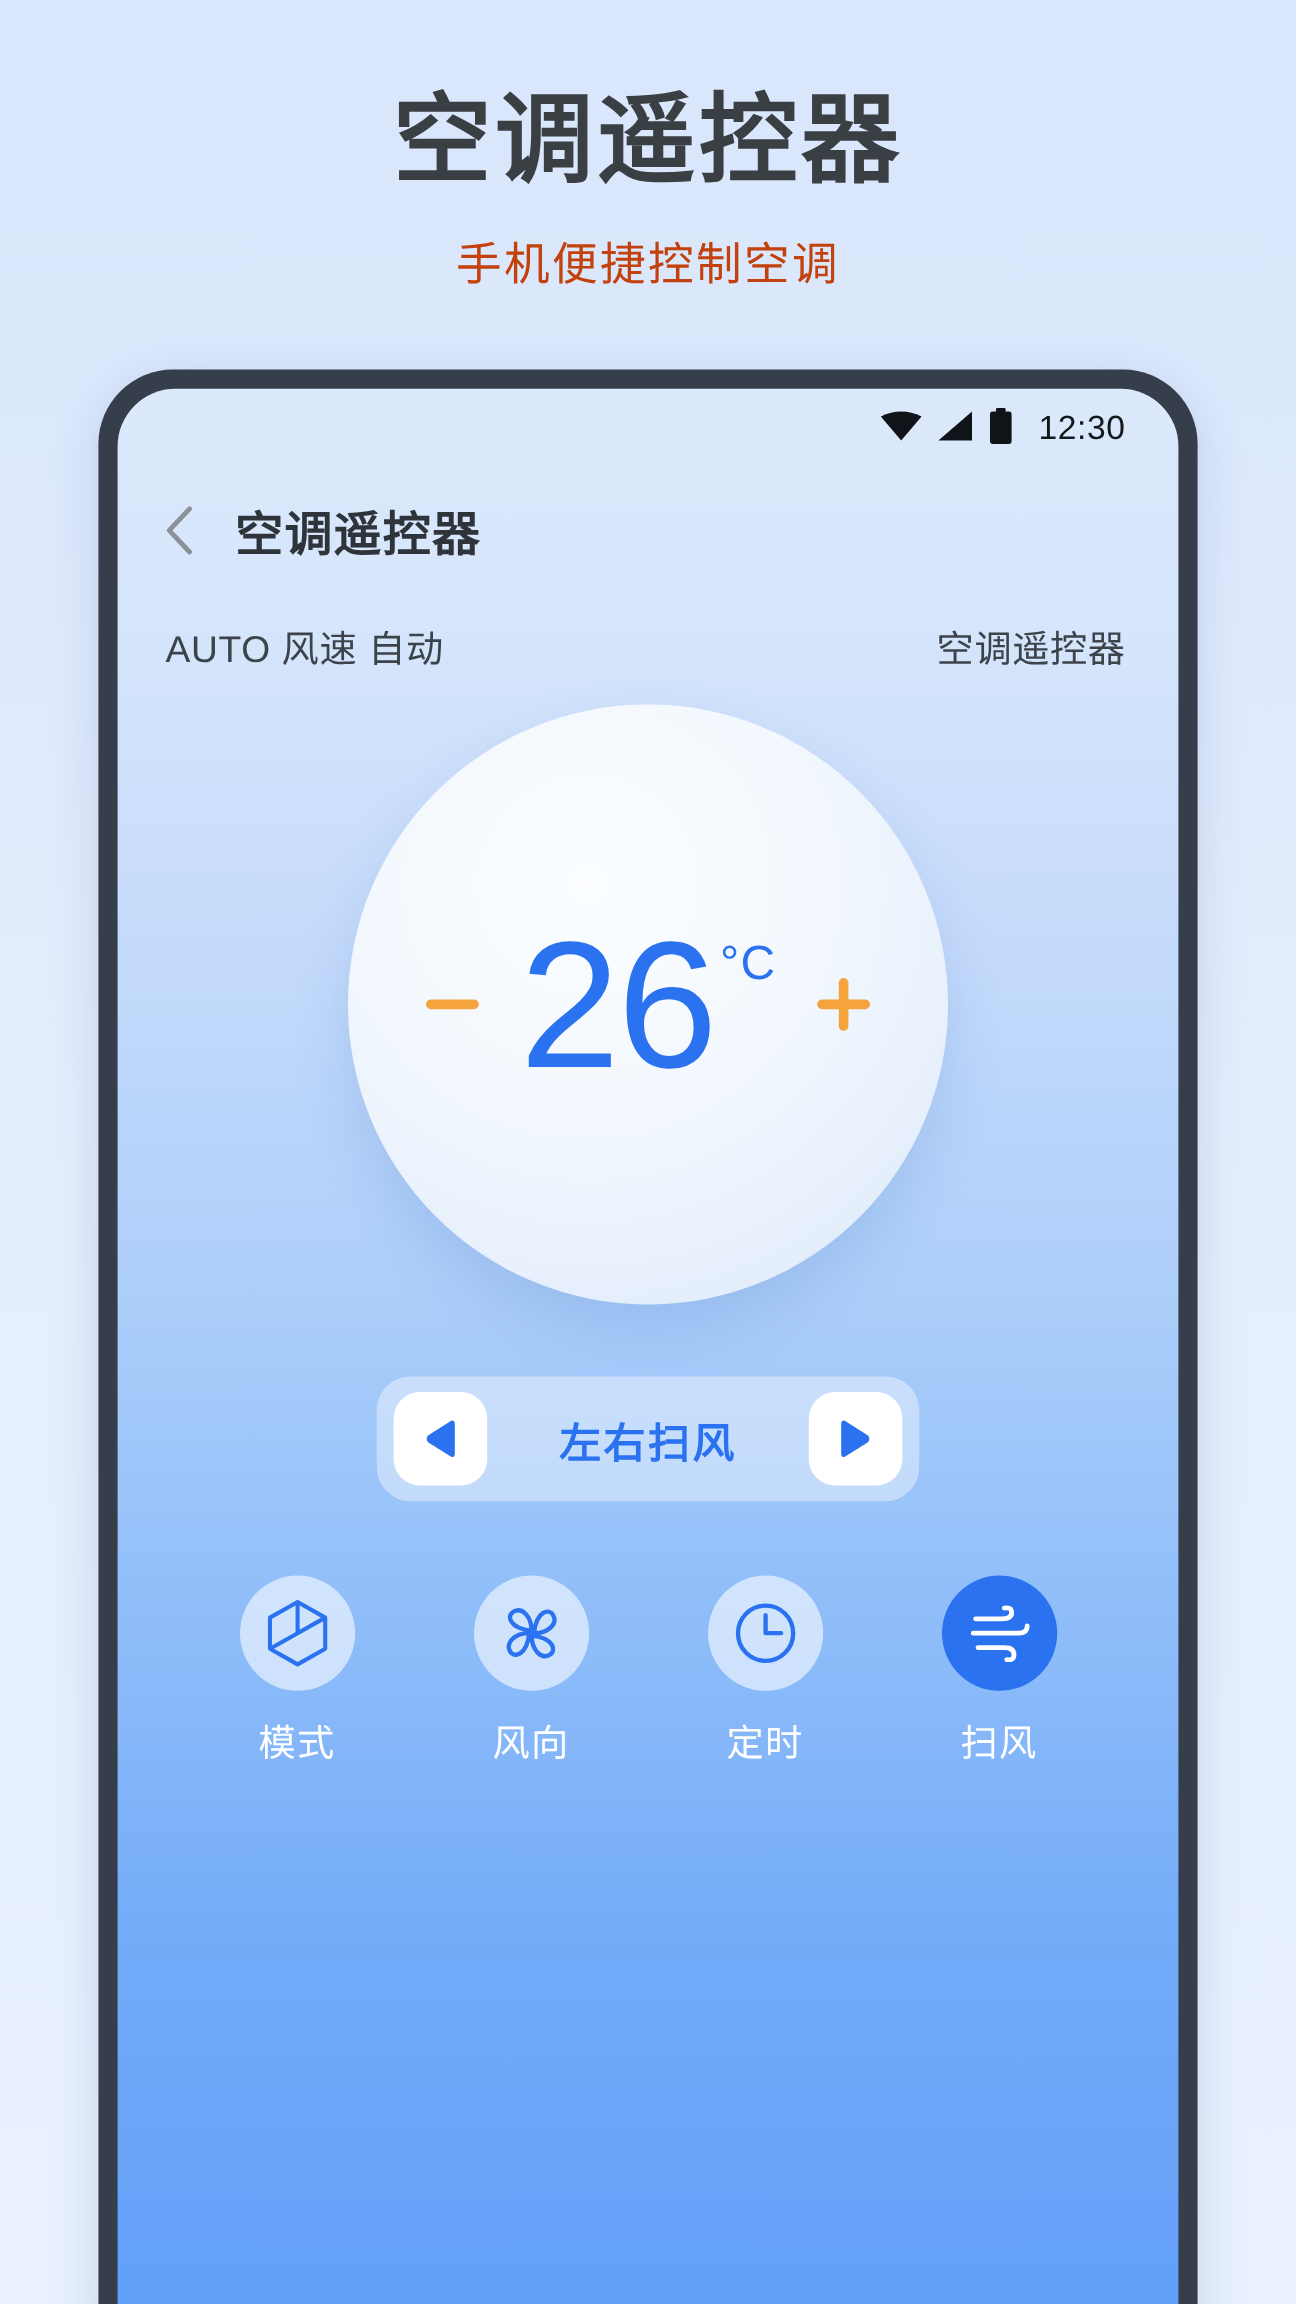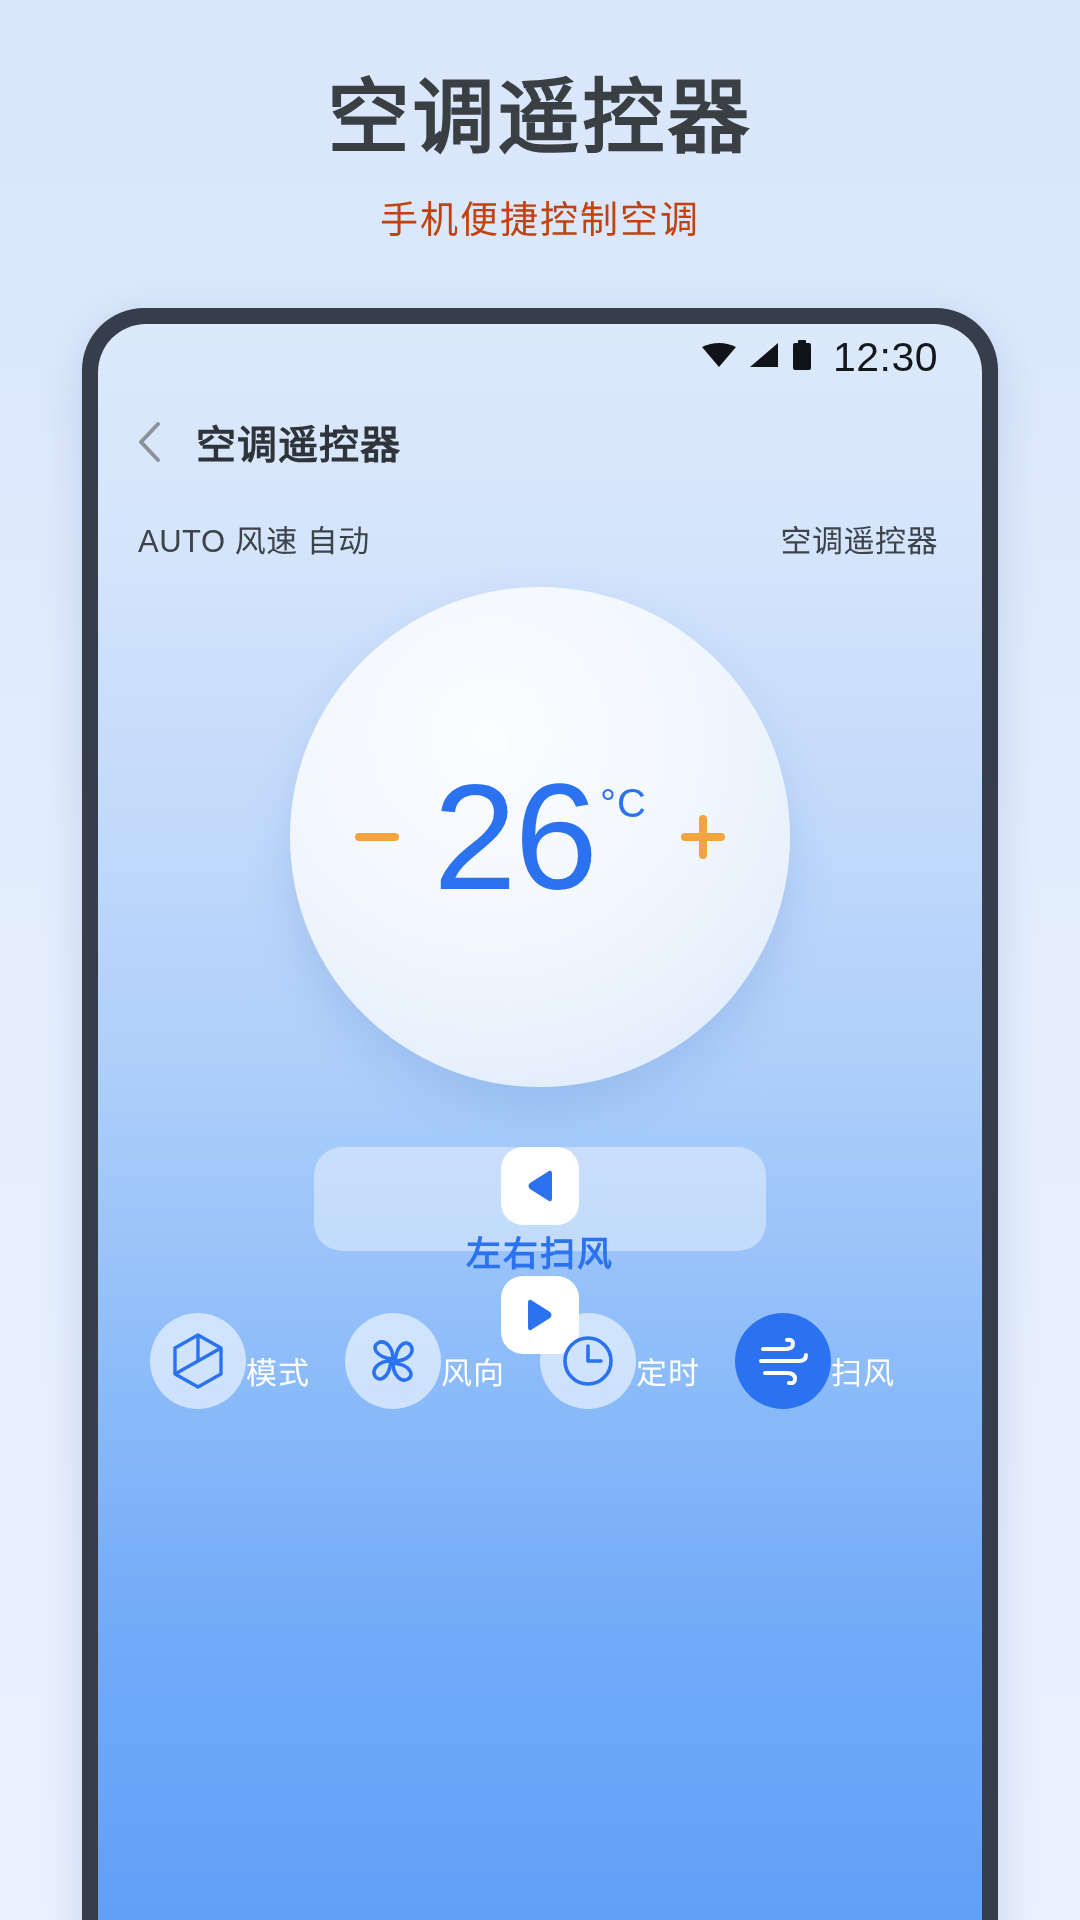--- a/index.html
+++ b/index.html
@@ -71,21 +71,21 @@
   .statusbar {
     height: 66px;
     display: flex;
     align-items: center;
     justify-content: flex-end;
     padding: 0 44px 0 0;
     gap: 12px;
   }
   .sb-icon { display: block; }
   .sb-time {
-    font-size: 41px;
+    font-size: 28px;
     color: #14181d;
     font-weight: 400;
     letter-spacing: 0.5px;
     margin-left: 8px;
   }
 
   
   .navbar {
     height: 104px;
     display: flex;
@@ -172,21 +172,20 @@
   .swingbar {
     width: 452px;
     height: 104px;
     border-radius: 28px;
     background: rgba(255,255,255,0.40);
     display: flex;
     align-items: center;
     justify-content: space-between;
     padding: 0 14px;
     box-sizing: border-box;
-    flex-direction: column;
   }
   .swing-btn {
     width: 78px; height: 78px;
     border-radius: 22px;
     background: #ffffff;
     display: flex;
     align-items: center;
     justify-content: center;
     flex: 0 0 auto;
   }
@@ -200,21 +199,21 @@
   
   .grid {
     margin-top: 62px;
     padding: 0 52px;
     display: flex;
     flex-wrap: wrap;
   }
   .grid-item {
     width: 25%;
     display: flex;
-    flex-direction: row;
+    flex-direction: column;
     align-items: center;
     margin-bottom: 28px;
   }
   .grid-icon {
     width: 96px;
     height: 96px;
     border-radius: 50%;
     background: rgba(255,255,255,0.58);
     display: flex;
     align-items: center;

